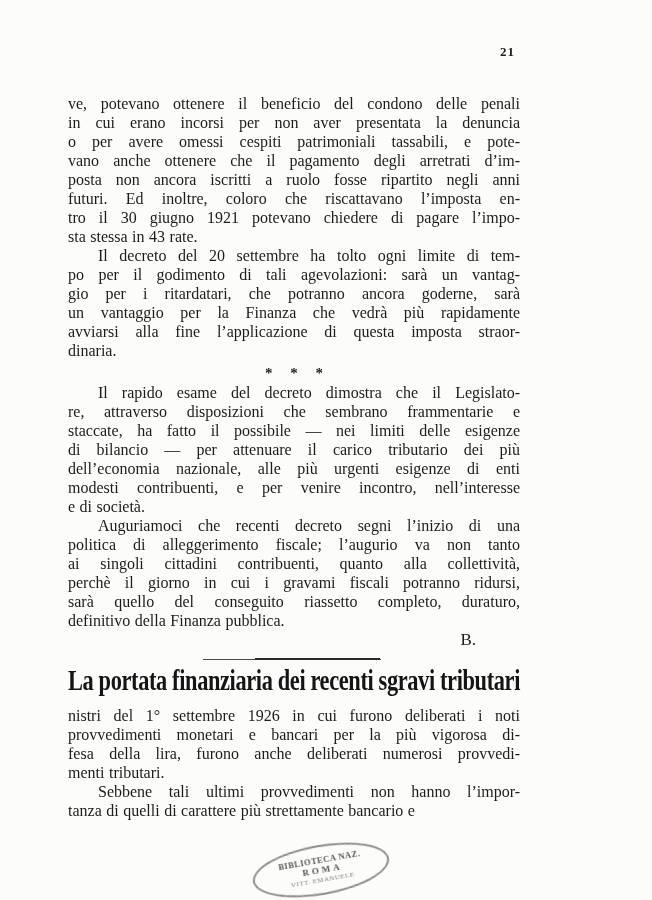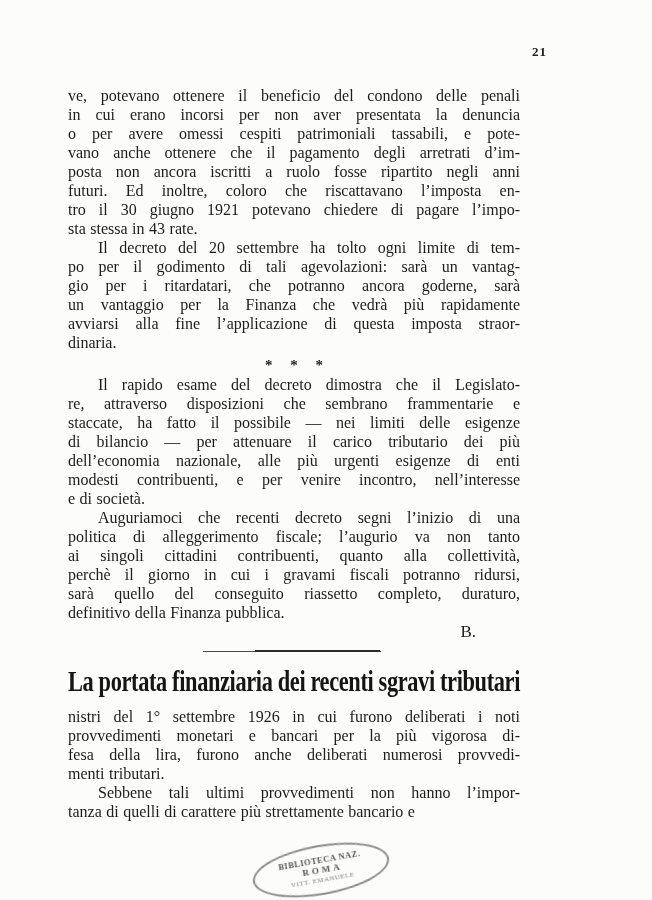--- a/index.html
+++ b/index.html
@@ -14,25 +14,24 @@
     background: #fcfcfa;
     color: #1b1b1b;
     overflow: hidden;
   }
   .page-number {
     position: absolute;
     left: 500px; top: 44px;
     font-size: 13px; font-weight: bold;
     letter-spacing: 1px;
     color: #222;
-    margin-left: 32px;
   }
   .column {
     position: absolute;
-    left: 68px; top: 86px;
+    left: 68px; top: 94px;
     width: 452px;
     font-size: 16px;
     line-height: 19px;
     color: #1c1c1c;
   }
   .tline {
     text-align: justify;
     text-align-last: justify;
     white-space: normal;
     height: 19px;
@@ -66,21 +65,20 @@
     border-top: 1px solid #4a4a4a;
   }
   .divider::after {
     content: "";
     position: absolute;
     left: 52px; top: -2px;
     width: 125px; height: 2px;
     background: #2b2b2b;
   }
   .article-title {
-    margin-top: 9px;
     height: 34px;
     line-height: 34px;
     white-space: nowrap;
     overflow: visible;
   }
   .article-title span {
     display: inline-block;
     font-weight: bold;
     font-size: 30px;
     letter-spacing: -0.5px;

